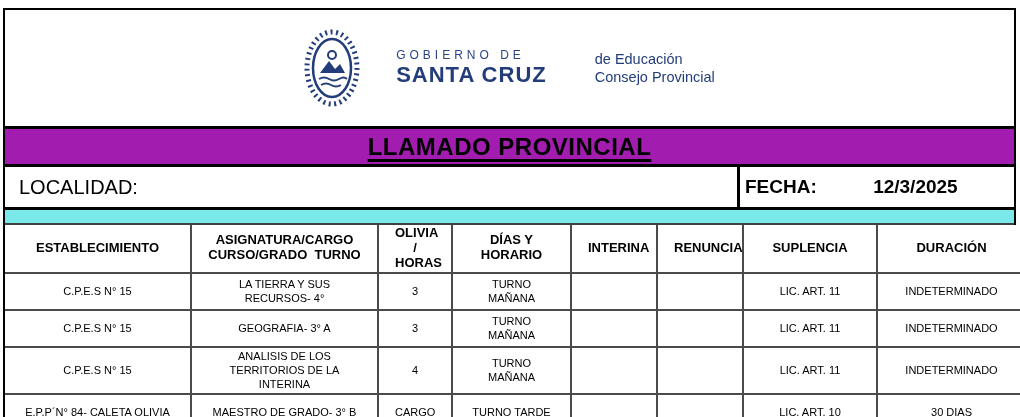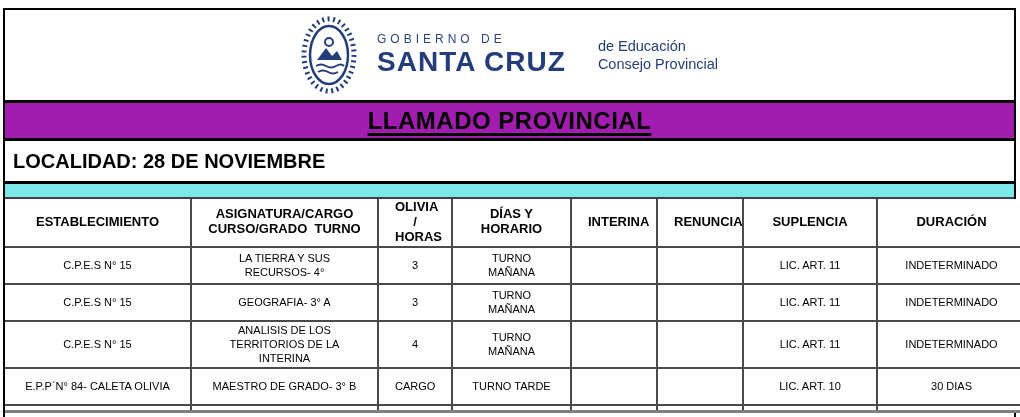--- a/index.html
+++ b/index.html
@@ -11,46 +11,46 @@
     overflow:hidden; margin:0 auto;
   }
   .doc {
     position:absolute; top:8px; left:3px; right:4px; bottom:0;
     border-left:2px solid #000; border-right:2px solid #000; border-top:2px solid #000;
     background:#fff;
   }
 
   
   .letterhead {
-    height:93px; border-bottom:3px solid #000;
-    display:flex; align-items:center; justify-content:center; gap:20px;
+    height:119px; border-bottom:3px solid #000;
+    display:flex; align-items:center; justify-content:center; gap:36px;
     background:#fff;
   }
   .crest { width:56px; height:78px; flex:0 0 auto; }
   .gov-text { text-align:left; color:#233d7a; }
   .gov-line1 { font-size:12px; letter-spacing:4px; font-weight:400; color:#2a4487; }
-  .gov-line2 { font-size:28px; font-weight:bold; letter-spacing:1px; margin-top:0; }
+  .gov-line2 { font-size:22px; font-weight:bold; letter-spacing:1px; margin-top:0; }
   .council-text { color:#233d7a; font-size:14.5px; line-height:1.25; padding-left:12px; }
 
   
   .banner {
     height:38px; background:#a21caf; border-bottom:3px solid #000;
     display:flex; align-items:center; justify-content:center;
   }
   .banner-title {
     font-size:24px; font-weight:bold; color:#000;
     text-decoration:underline; text-decoration-thickness:2.5px; text-underline-offset:4px;
     letter-spacing:0.5px;
   }
 
   
   .info-row { height:43px; display:flex; border-bottom:3px solid #000; background:#fff; }
   .loc-cell {
-    flex:1 1 auto; display:flex; align-items:center; padding-left:8px;
-    font-size:20px; font-weight:bold; color:#000; white-space:nowrap;
+    flex:1 1 auto; display:flex; align-items:center; padding-left:14px;
+    font-size:20px; font-weight:normal; color:#000; white-space:nowrap;
   }
   .fecha-cell {
     width:277px; flex:0 0 auto; border-left:3px solid #000;
     display:flex; align-items:center; padding-left:5px;
   }
   .fecha-label { font-size:19px; font-weight:bold; }
   .fecha-value { flex:1; text-align:center; font-size:19px; font-weight:bold; }
 
   
   .cyan-strip { height:15px; background:#7be9ea; border-bottom:2px solid #404040; }
@@ -94,21 +94,24 @@
       </div>
     </div>
 
     <div class="banner">
       <span class="banner-title">LLAMADO PROVINCIAL</span>
     </div>
 
     <div class="info-row">
       <div class="loc-cell">
         <span>LOCALIDAD:</span>&nbsp;
-        <span>28 DE NOVIEMBRE</span>
+      </div>
+      <div class="fecha-cell">
+        <span class="fecha-label">FECHA:</span>
+        <span class="fecha-value">12/3/2025</span>
       </div>
     </div>
 
     <div class="cyan-strip"></div>
 
     <table>
       <colgroup>
         <col style="width:186px">
           <col style="width:187px">
           <col style="width:74px">

